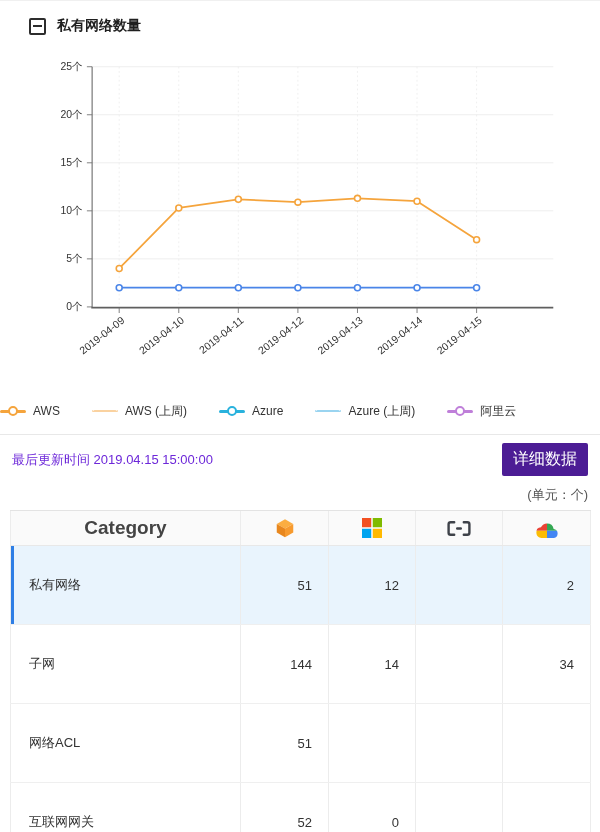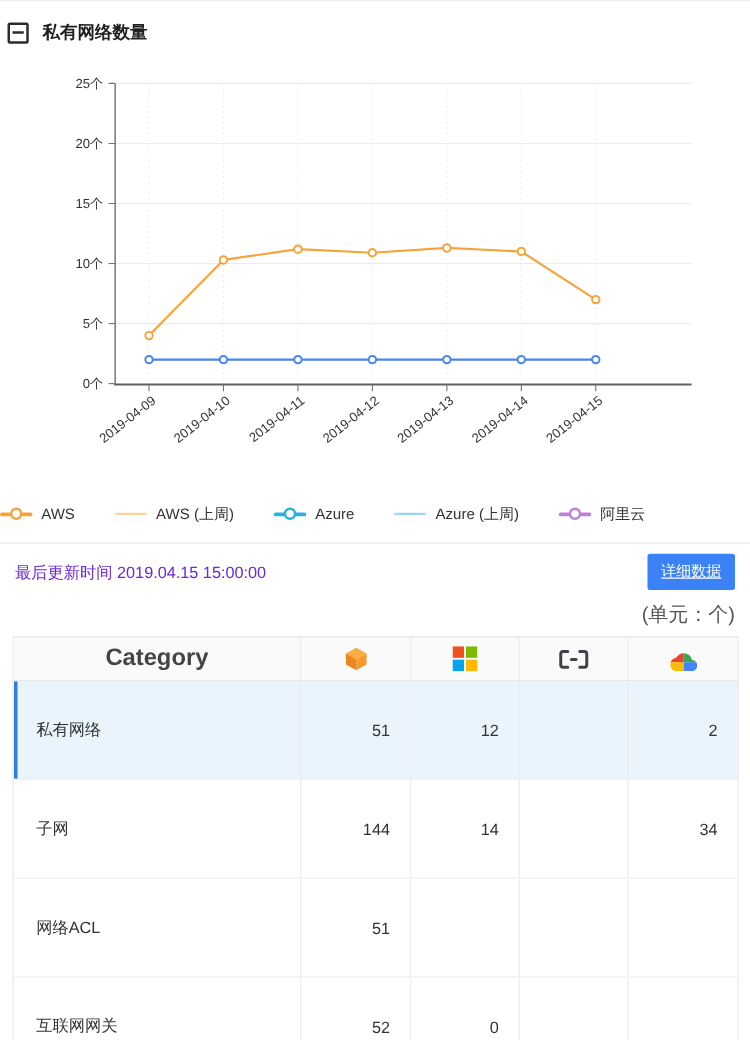--- a/index.html
+++ b/index.html
@@ -1,20 +1,20 @@
 <!DOCTYPE html>
 <html><head>
 <meta charset="utf-8">
 <style>
   html,body{margin:0;padding:0;background:#fff;}
   body{width:600px;font-family:"Liberation Sans","DejaVu Sans",sans-serif;color:#333;}
   .panel{width:600px;border-top:1px solid #f0f0f0;box-sizing:border-box;}
 
   
-  .hdr{height:50px;display:flex;align-items:center;padding-left:6px;box-sizing:border-box;}
+  .hdr{height:50px;display:flex;align-items:center;padding-left:29px;box-sizing:border-box;}
   .collapse-btn{width:17px;height:17px;border:2px solid #2d2d2d;border-radius:2px;display:flex;align-items:center;justify-content:center;cursor:pointer;background:#fff;box-sizing:border-box;}
   .collapse-btn .minus{width:9px;height:2px;background:#2d2d2d;}
   .hdr-title{margin-left:11px;font-size:14px;font-weight:bold;color:#1f1f1f;}
 
   
   svg.chart{display:block;}
   svg.chart text.tick{font-family:"Liberation Sans","DejaVu Sans",sans-serif;font-size:12px;fill:#333;}
 
   
   .legend{padding:2px 0 10px 0;}
@@ -22,22 +22,22 @@
   .legend-item{display:flex;align-items:center;gap:7px;font-size:12px;color:#333;cursor:pointer;}
   .lm{position:relative;width:26px;height:14px;display:inline-block;}
   .lm .bar{position:absolute;left:0;right:0;top:6px;height:3px;border-radius:2px;}
   .lm .dot{position:absolute;left:50%;top:50%;transform:translate(-50%,-50%);width:6px;height:6px;border-radius:50%;background:#fff;border:2px solid;box-sizing:content-box;}
   .lm.dashed .bar{height:0;background:none;top:6px;}
 
   
   .rule{border-top:1px solid #e8e8e8;}
   .update-row{display:flex;justify-content:space-between;align-items:center;padding:8px 12px;}
   .update-text{font-size:13px;color:#6d28d9;}
-  .detail-btn{background:#3b82f6;color:#fff;font-size:12px;border:none;border-radius:2px;padding:6px 11px;cursor:pointer;font-family:inherit;text-decoration:underline;}
-  .unit-row{text-align:right;font-size:16px;color:#555;padding:2px 12px 6px 0;}
+  .detail-btn{background:#4c1d95;color:#fff;font-size:16px;border:none;border-radius:2px;padding:6px 11px;cursor:pointer;font-family:inherit;}
+  .unit-row{text-align:right;font-size:13px;color:#555;padding:2px 12px 6px 0;}
 
   
   table.data{width:580px;margin:0 10px;border-collapse:collapse;table-layout:fixed;border-left:1px solid #ececec;border-right:1px solid #ececec;}
   table.data th{background:#fafafa;border-top:1px solid #e3e3e3;border-bottom:1px solid #e8e8e8;height:32px;font-size:19px;color:#444;font-weight:bold;text-align:center;}
   table.data td{border-bottom:1px solid #efefef;font-size:13px;color:#333;padding:30px 0;}
   table.data th + th, table.data td + td{border-left:1px solid #ececec;}
   td.cat{text-align:left;padding-left:18px !important;}
   td.val{text-align:right;padding-right:16px !important;}
   tr.hl td{background:#e9f4fd;}
   tr.hl td:first-child{box-shadow:inset 3px 0 0 0 #2e7ee5;}

